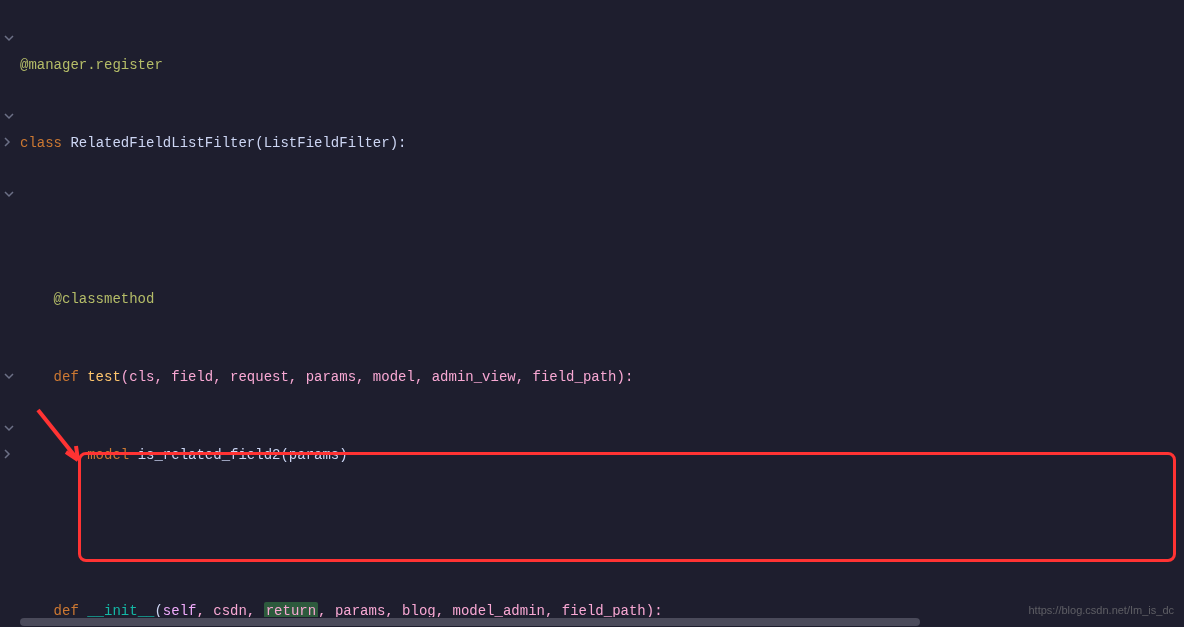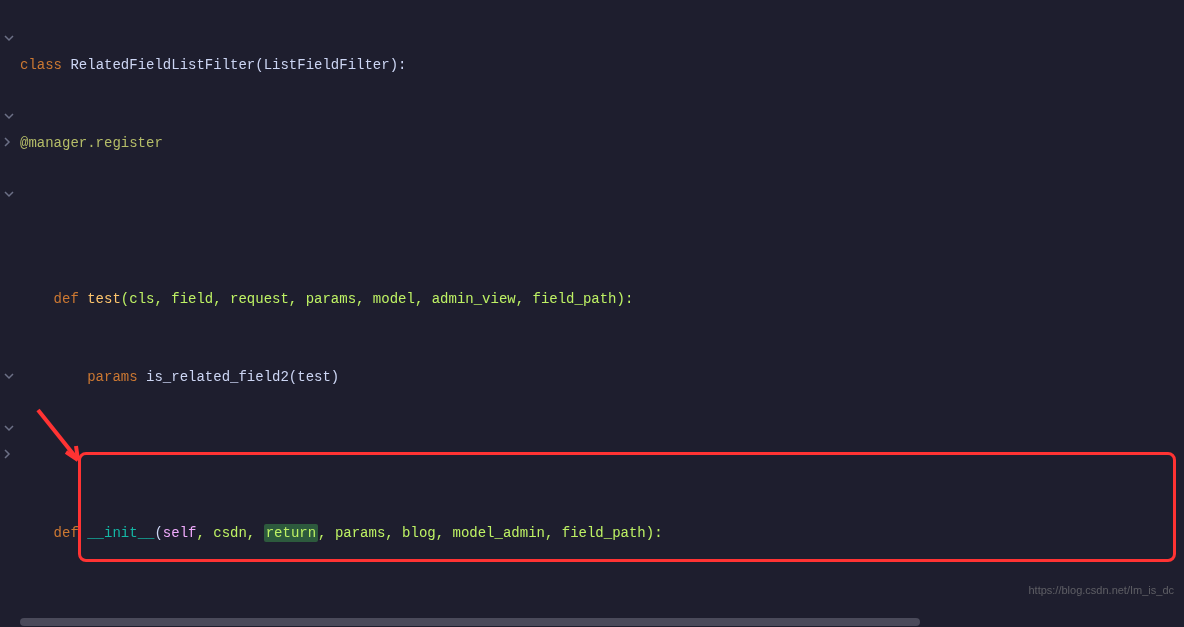--- a/index.html
+++ b/index.html
@@ -42,21 +42,21 @@
     flex: 1;
     padding-top: 0;
     white-space: pre;
     position: relative;
   }
   .line { height: 26px; padding-left: 2px; }
   .c-decorator { color: #b5bd68; }
   .c-kw { color: #cc7832; }
   .c-def { color: #ffc66d; text-align: center; }
   .c-self { color: #f0abfc; }
-  .c-param { color: #bef264; }
+  .c-param { color: #f9a8d4; }
   .c-builtin { color: #14b8a6; }
   .c-hl { background: #2d5a3d; padding: 1px 2px; border-radius: 2px; }
   .c-white { color: #cdd6f4; }
   .red-box {
     position: absolute;
     border: 3px solid #ff3333;
     border-radius: 8px;
     left: 78px;
     top: 452px;
     width: 1098px;
@@ -67,21 +67,21 @@
     position: absolute;
     left: 28px;
     top: 400px;
     width: 60px;
     height: 80px;
     pointer-events: none;
   }
   .watermark {
     position: absolute;
     right: 10px;
-    bottom: 24px;
+    bottom: 4px;
     color: #888;
     font-size: 11px;
     font-family: sans-serif;
     opacity: 0.6;
   }
   .scrollbar-h {
     position: absolute;
     left: 0;
     bottom: 0;
     height: 10px;
@@ -133,25 +133,26 @@
           <path d="M1 3 L5 7 L9 3" stroke="#6c7086" fill="none" stroke-width="1.5"></path>
         </svg>
       </div>
     <div class="fold" style="top:448px;">
         <svg viewBox="0 0 10 10">
           <path d="M1 1 L5 5 L1 9" stroke="#6c7086" fill="none" stroke-width="1.5"></path>
         </svg>
       </div>
   </div>
   <div class="code-area">
+    <div class="line"><span class="c-decorator">@manager.register</span></div>
     <div class="line"><span class="c-kw">class </span><span class="c-white">RelatedFieldListFilter(ListFieldFilter):</span></div>
-    <div class="line"><span class="c-decorator">@manager.register</span></div>
     <div class="line"></div>
+    <div class="line"><span class="c-decorator">    @classmethod</span></div>
     <div class="line"><span class="c-kw">    def </span><span class="c-def">test</span><span class="c-param">(cls, field, request, params, model, admin_view, field_path):</span></div>
-    <div class="line"><span class="c-kw">        params </span><span class="c-white">is_related_field2(test)</span></div>
+    <div class="line"><span class="c-kw">        model </span><span class="c-white">is_related_field2(params)</span></div>
     <div class="line"></div>
     <div class="line"><span class="c-kw">    def </span><span class="c-builtin">__init__</span><span>(</span><span class="c-self">self</span><span class="c-param">, csdn, </span><span class="c-param c-hl">return</span><span class="c-param">, params, blog, model_admin, field_path):</span></div>
     
     
     
     
     
     
     
     

